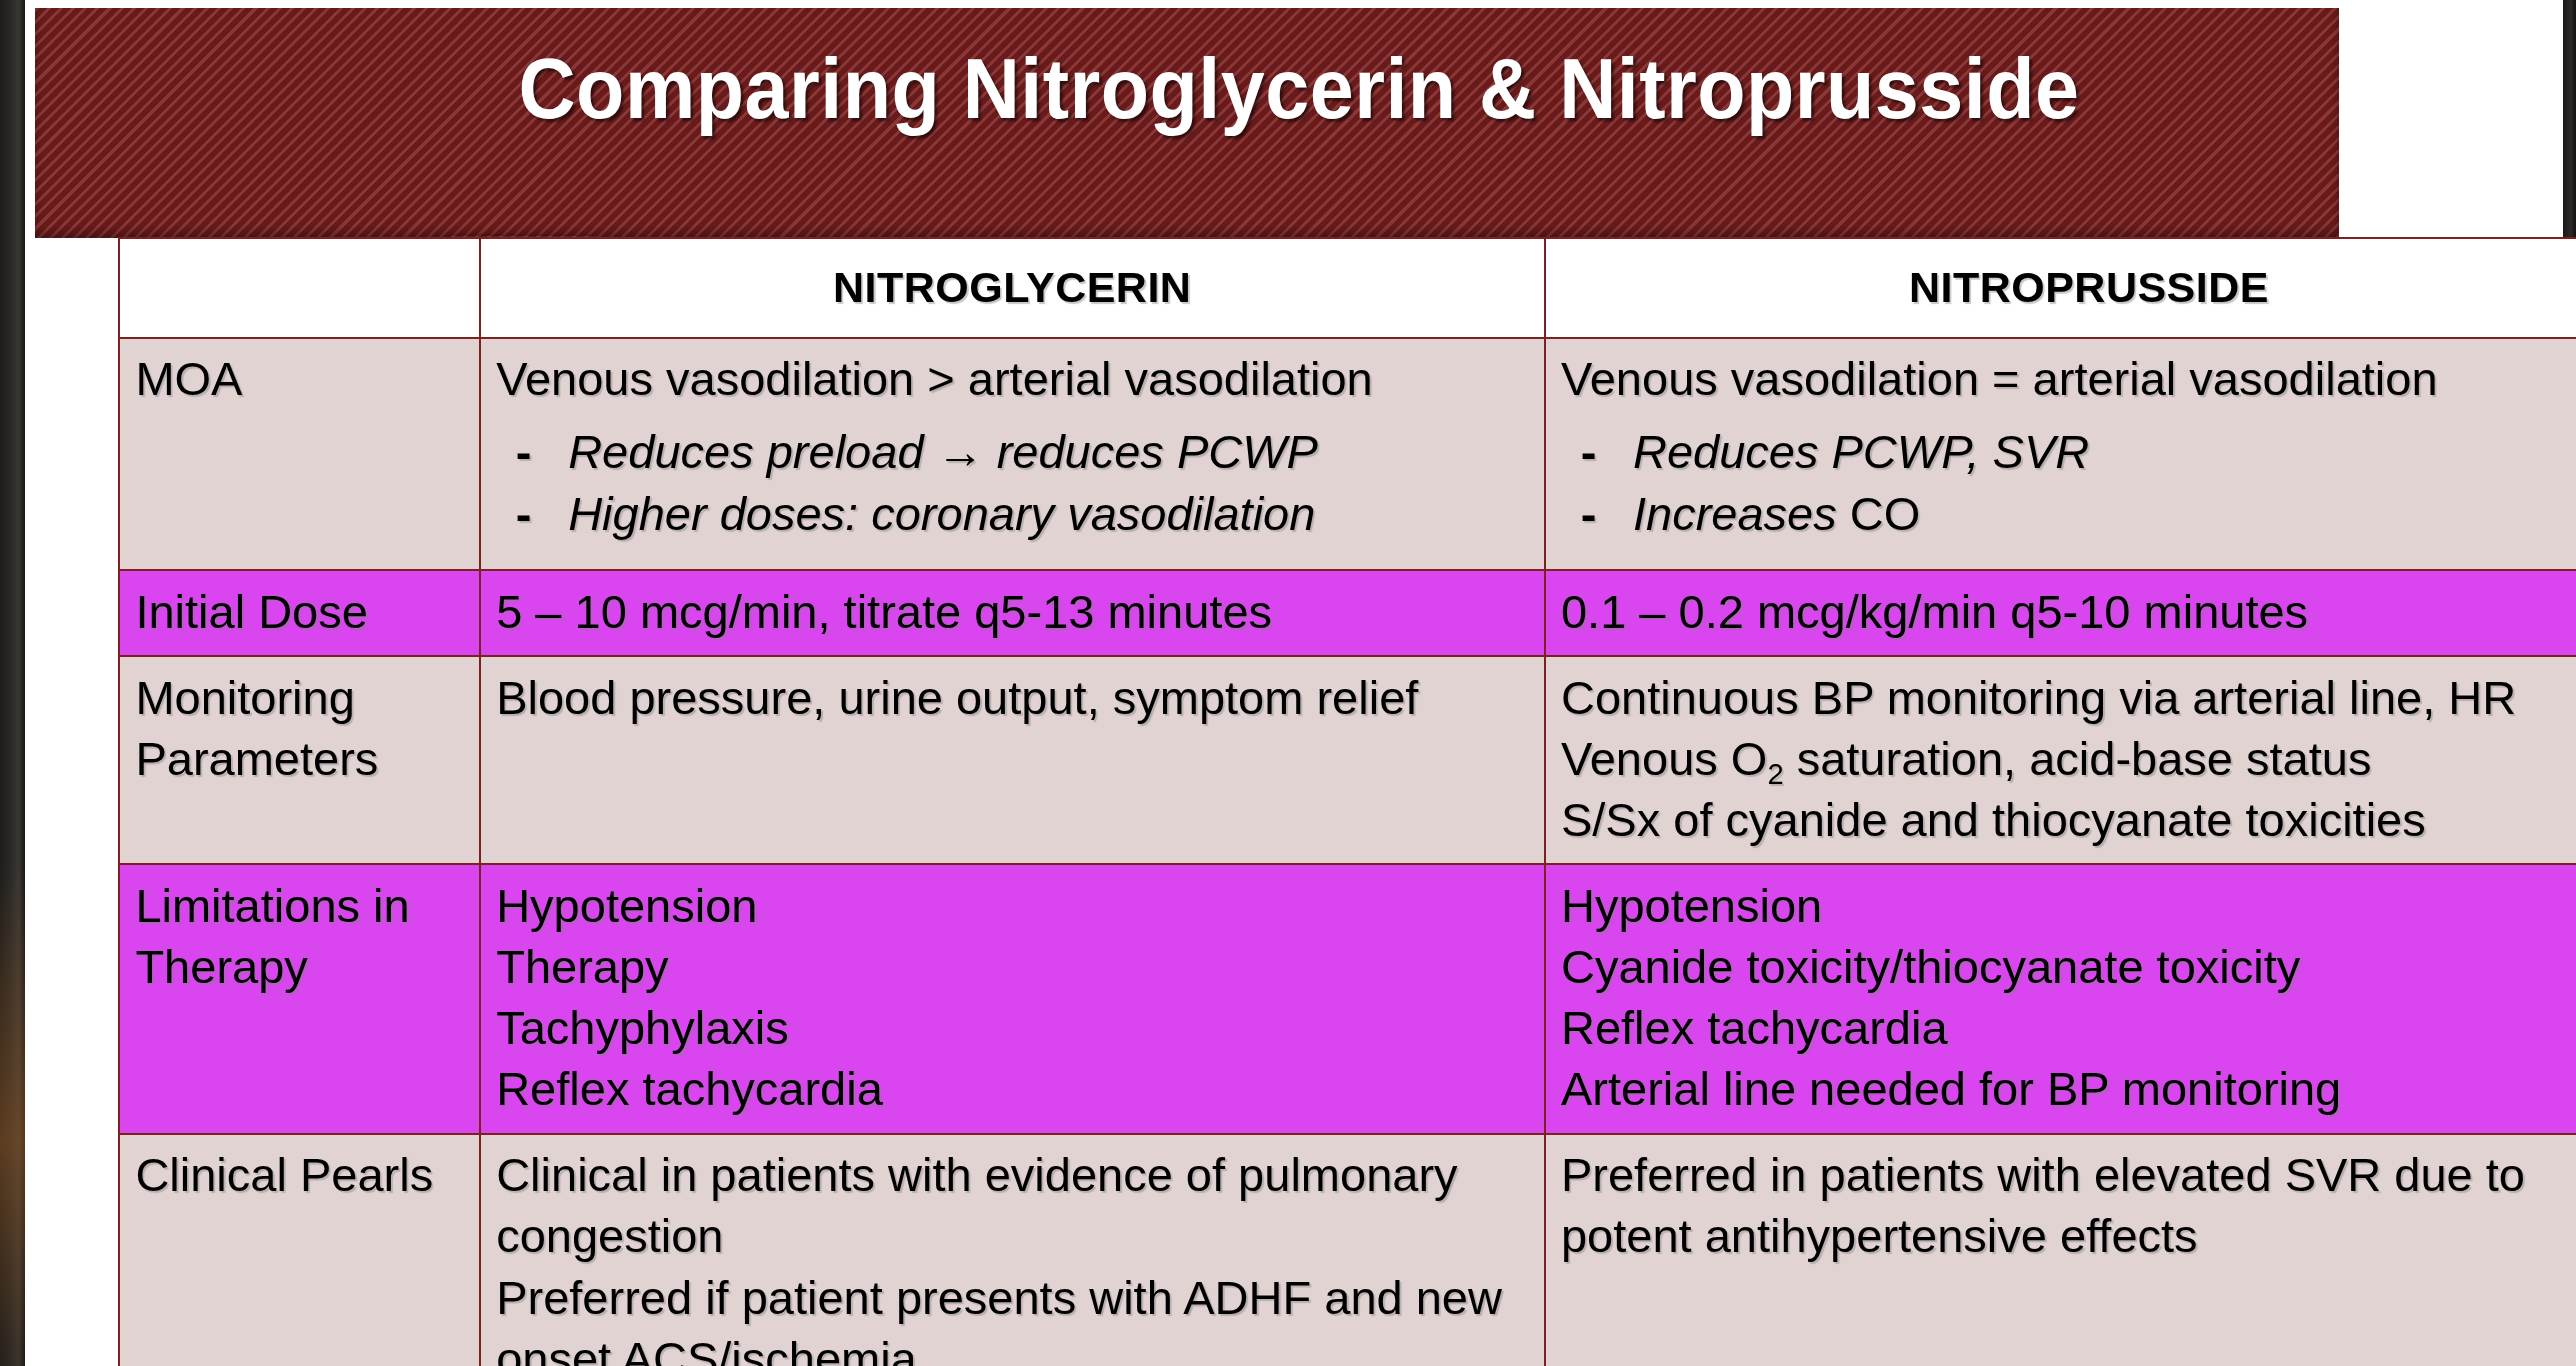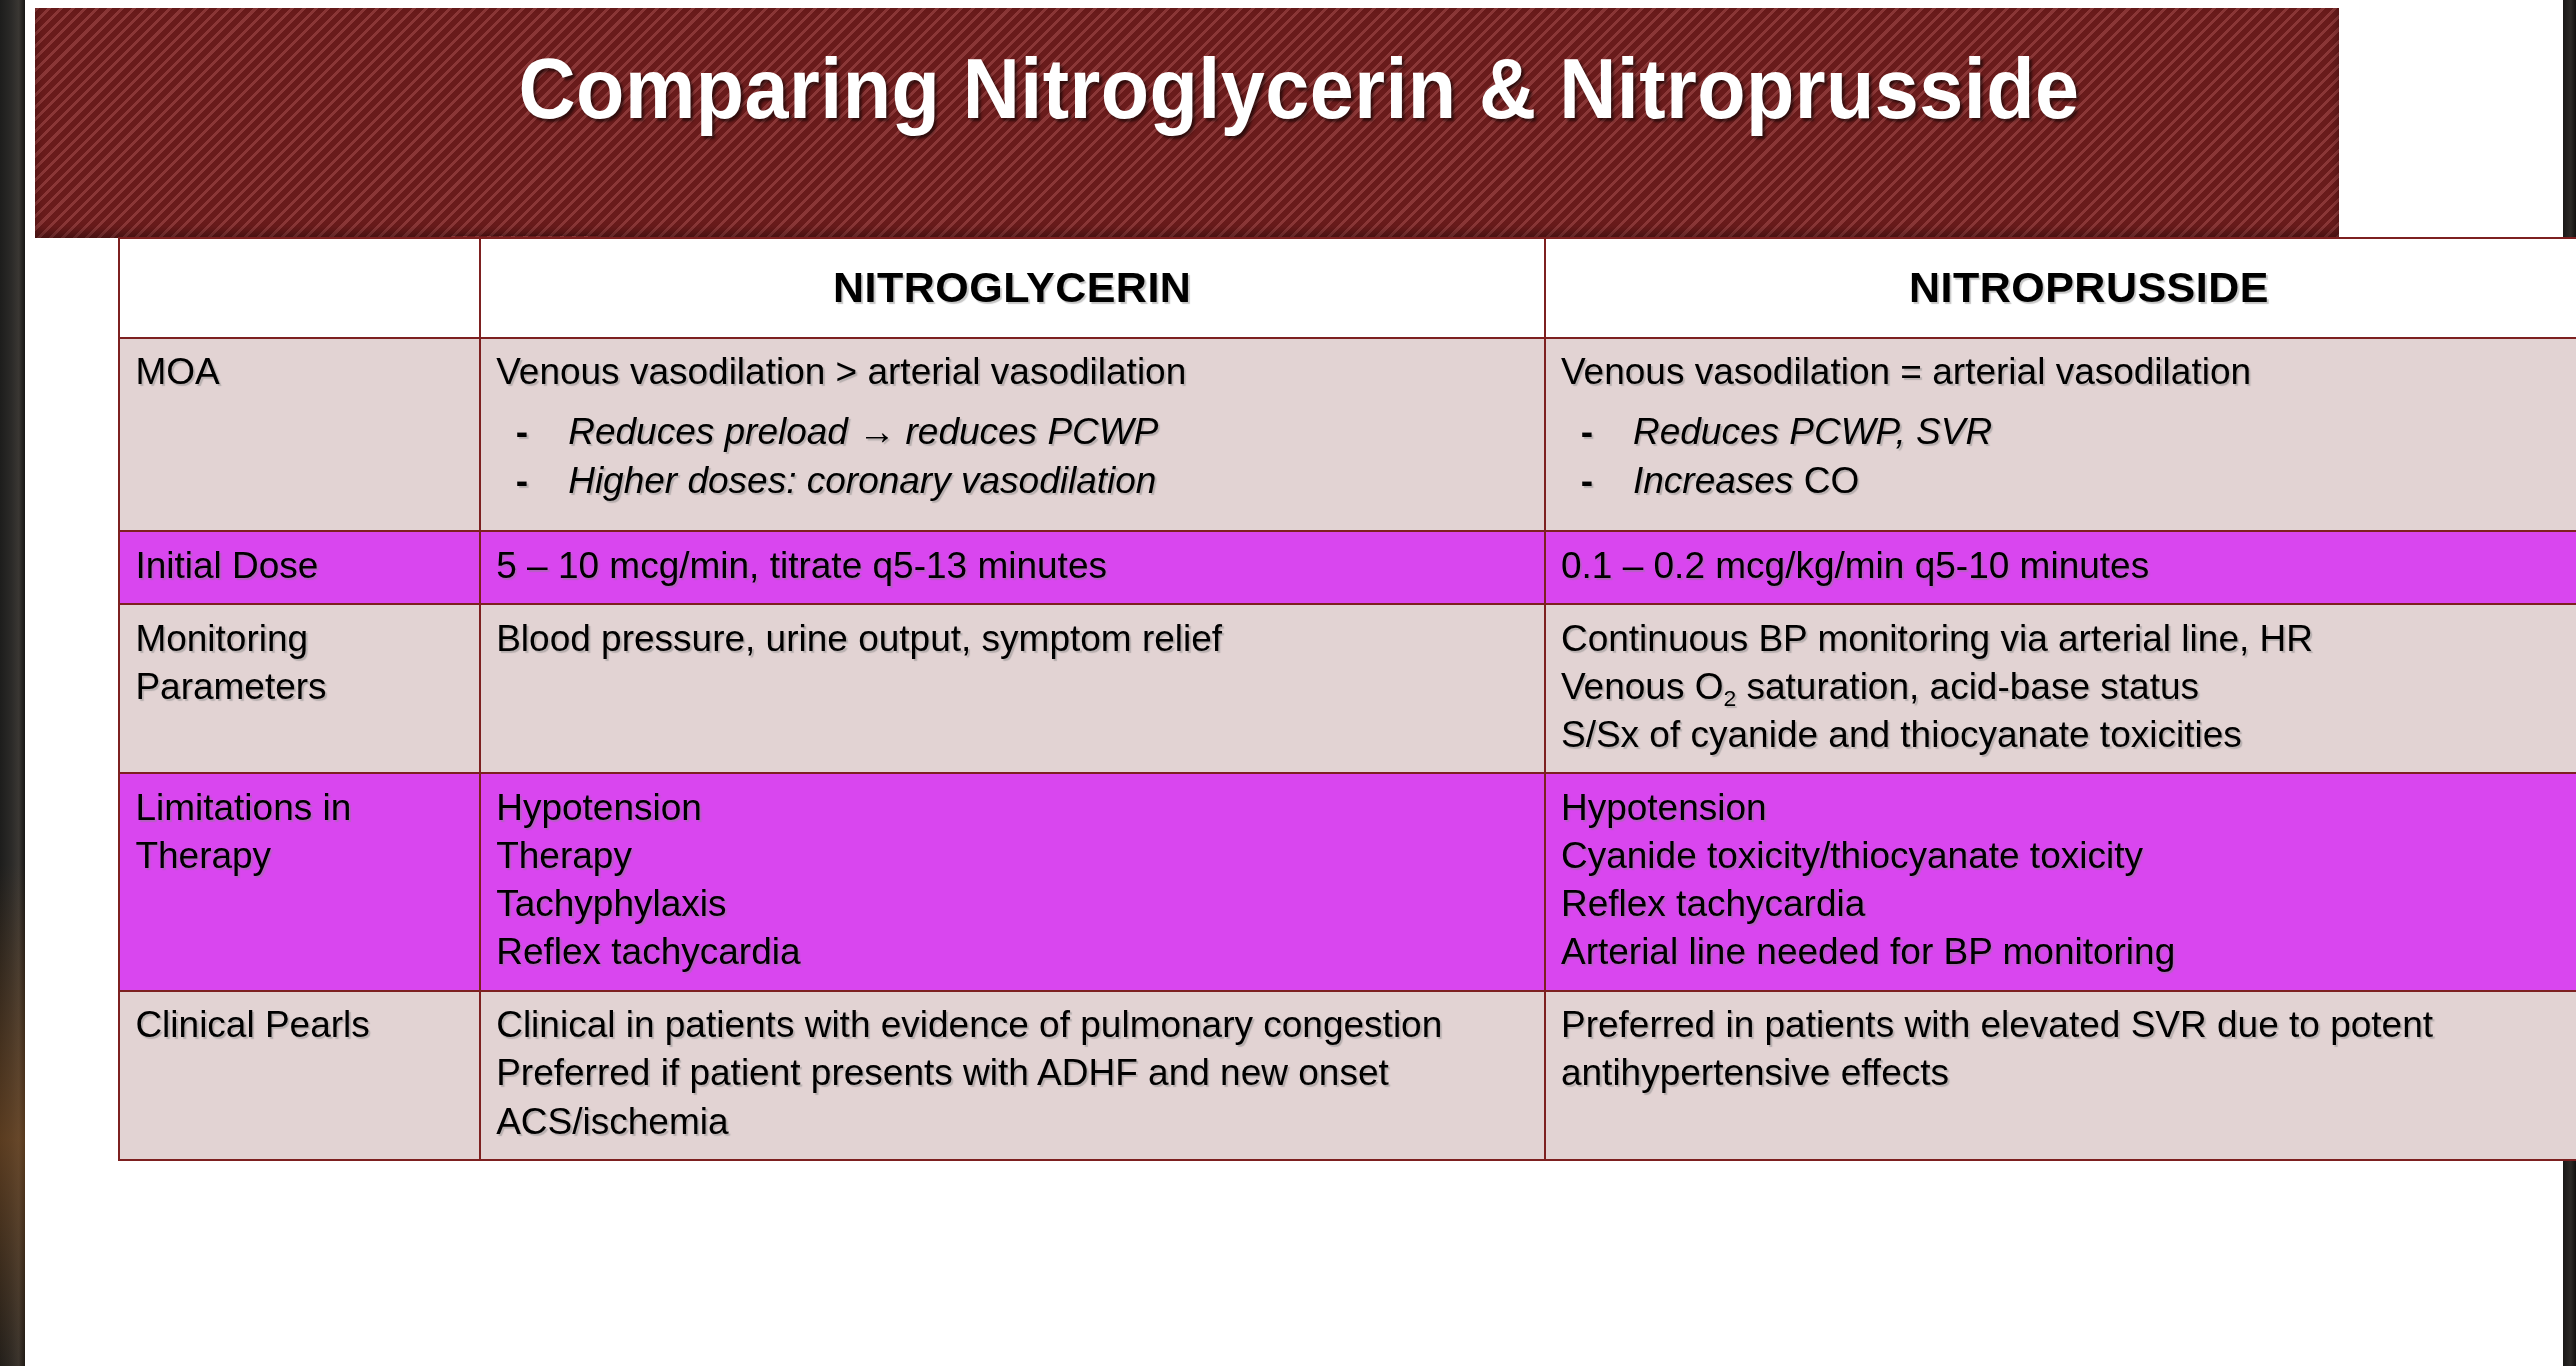--- a/index.html
+++ b/index.html
@@ -95,21 +95,21 @@
     left: 118px; top: 237px;
     width: 2416px;
     border-collapse: collapse;
     table-layout: fixed;
   }
   .tbl td, .tbl th {
     border: 2.9px solid #7d2020;
     vertical-align: top;
     padding: 9.6px 15.4px 13.4px 15.4px;
     font-family: "Liberation Sans", sans-serif;
-    font-size: 37px;
+    font-size: 47px;
     line-height: 1.30;
     color: #000000;
     text-shadow: 1.9px 1.9px 1px rgba(130,130,130,0.45);
   }
   .col-label { width: 328px; }
   .col-ntg   { width: 1032px; }
   .col-snp   { width: 1056px; }
 
   
   .tbl thead th {

